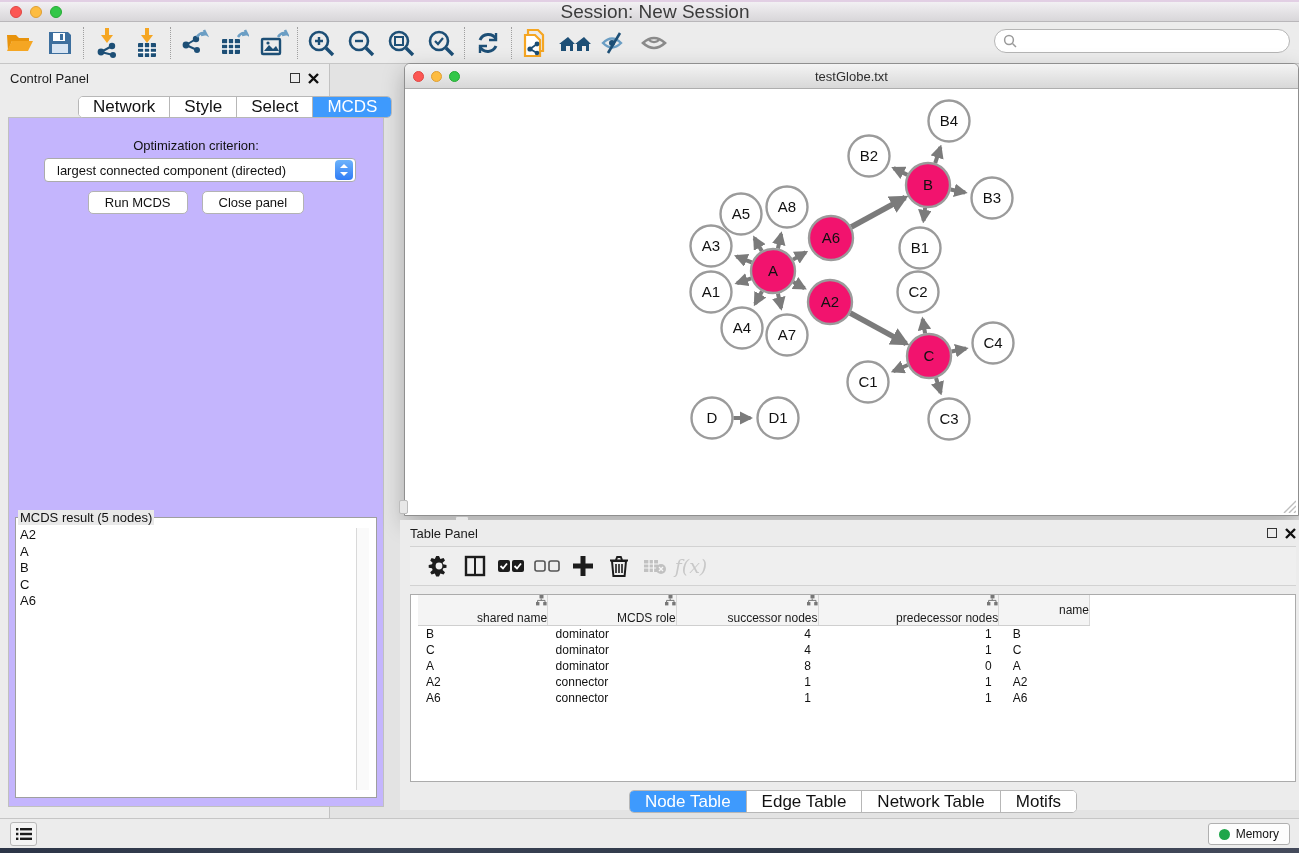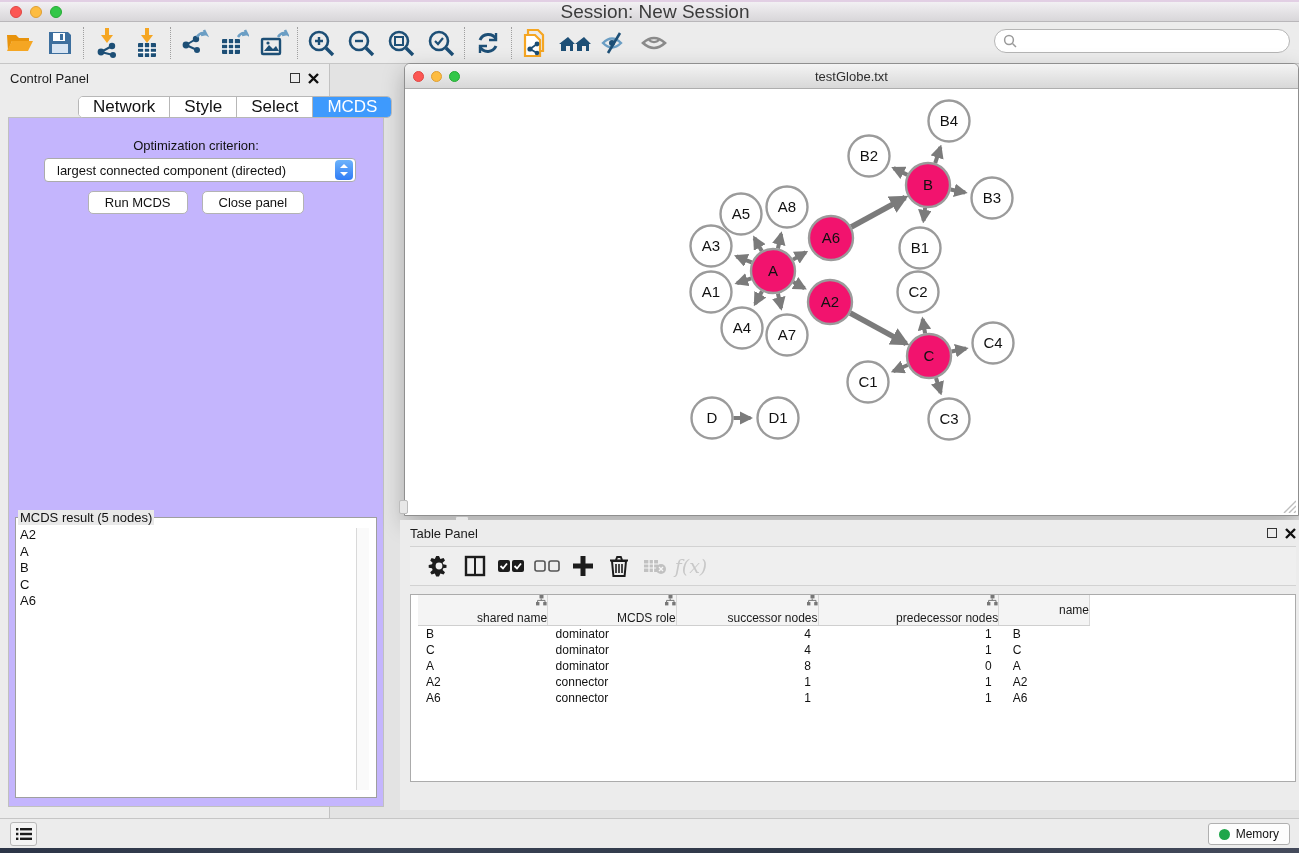--- a/index.html
+++ b/index.html
@@ -614,20 +614,28 @@
               <tr>
                 <td class="al">A6</td>
                 <td class="al">connector</td>
                 <td class="ar">1</td>
                 <td class="ar">1</td>
                 <td class="name-col">A6</td>
               </tr>
             </tbody>
         </table>
       </div>
+      <div class="tp-tabs">
+        <div class="seg" id="tp-tabs-seg">
+            <span class="seg-tab active">Node Table</span>
+            <span class="seg-tab">Edge Table</span>
+            <span class="seg-tab">Network Table</span>
+            <span class="seg-tab">Motifs</span>
+          </div>
+      </div>
     </div>
   </div>
 </div>
 
 <div class="statusbar">
   <span class="list-btn">
     <svg width="16" height="14" viewBox="0 0 16 14">
         <g fill="#1c1c1c">
           <rect x="0" y="1" width="2.4" height="2.4"></rect>
           <rect x="4" y="1" width="12" height="2.4"></rect>

